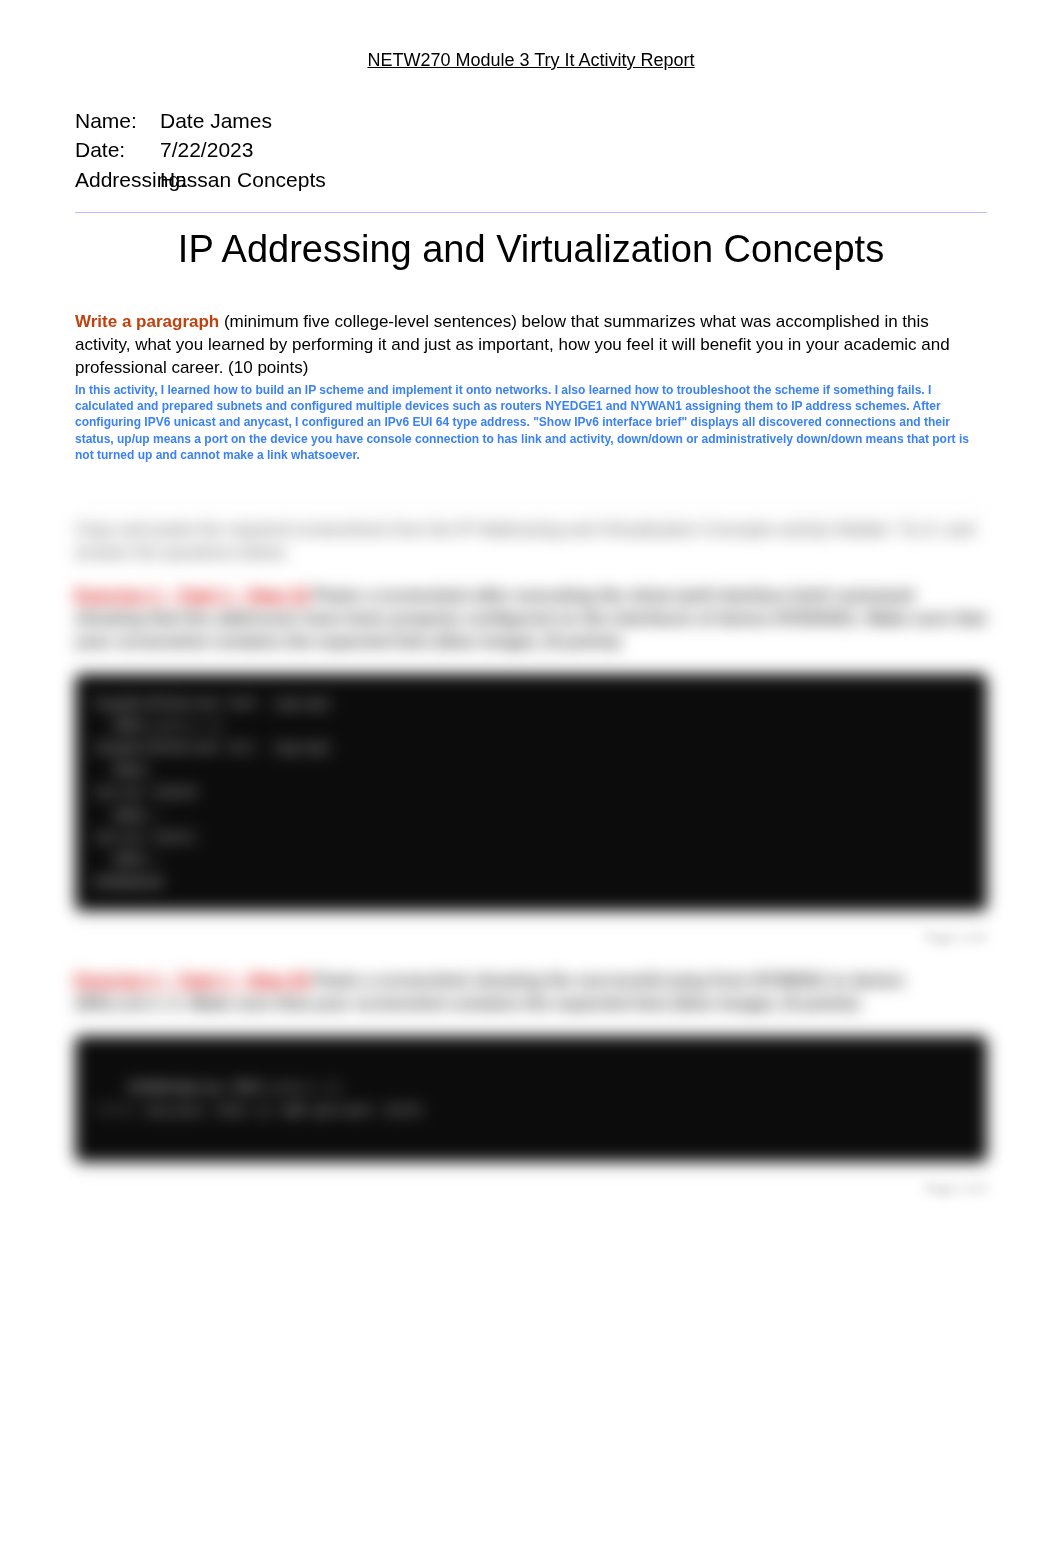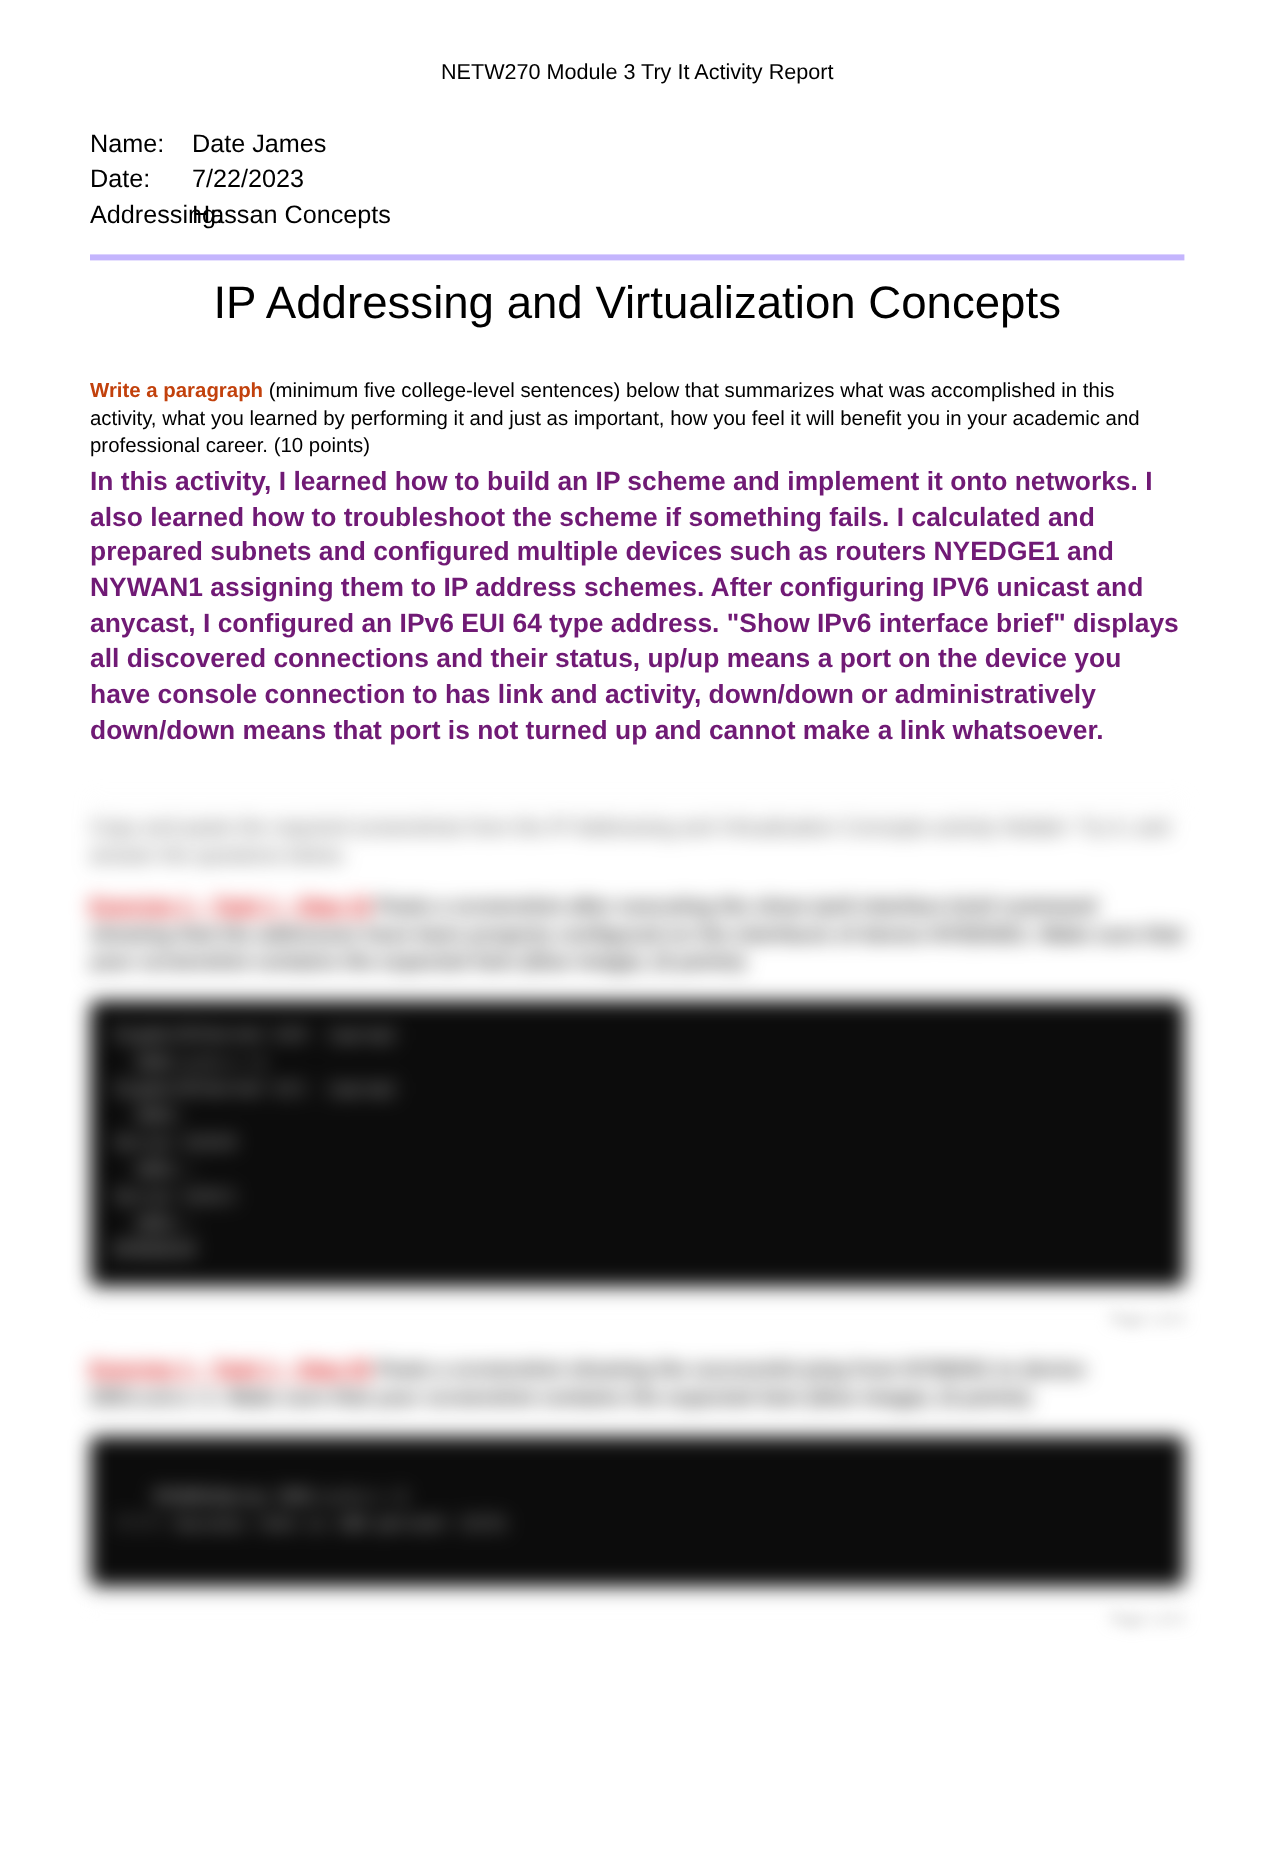--- a/index.html
+++ b/index.html
@@ -15,53 +15,54 @@
       padding: 0;
       color: #000;
     }
     .page {
       padding: 50px 75px 60px 75px;
     }
     .header-title {
       text-align: center;
       font-size: 18px;
       margin-bottom: 35px;
+      text-decoration: underline;
     }
     .meta {
       font-size: 21px;
       line-height: 1.4;
       margin-bottom: 18px;
     }
     .meta-row {
       display: flex;
     }
     .meta-label {
       width: 85px;
     }
     .main-title {
       text-align: center;
       font-size: 38px;
       font-weight: 400;
       margin-bottom: 40px;
-      border-top: 5px solid #c4b5fd;
+      border-top: 1px solid #c4b5fd;
       padding-top: 15px;
     }
     .instruction {
       font-size: 17px;
       line-height: 1.35;
       margin-bottom: 2px;
     }
     .instruction .red-bold {
       color: #c2410c;
       font-weight: bold;
     }
     .response {
-      font-size: 22px;
+      font-size: 12px;
       line-height: 1.35;
-      color: #701a75;
+      color: #3b82f6;
       font-weight: bold;
       margin-bottom: 45px;
     }
     .blur-section {
       filter: blur(8px);
       user-select: none;
       margin-bottom: 20px;
     }
     .blur-text-1 {
       font-size: 17px;

